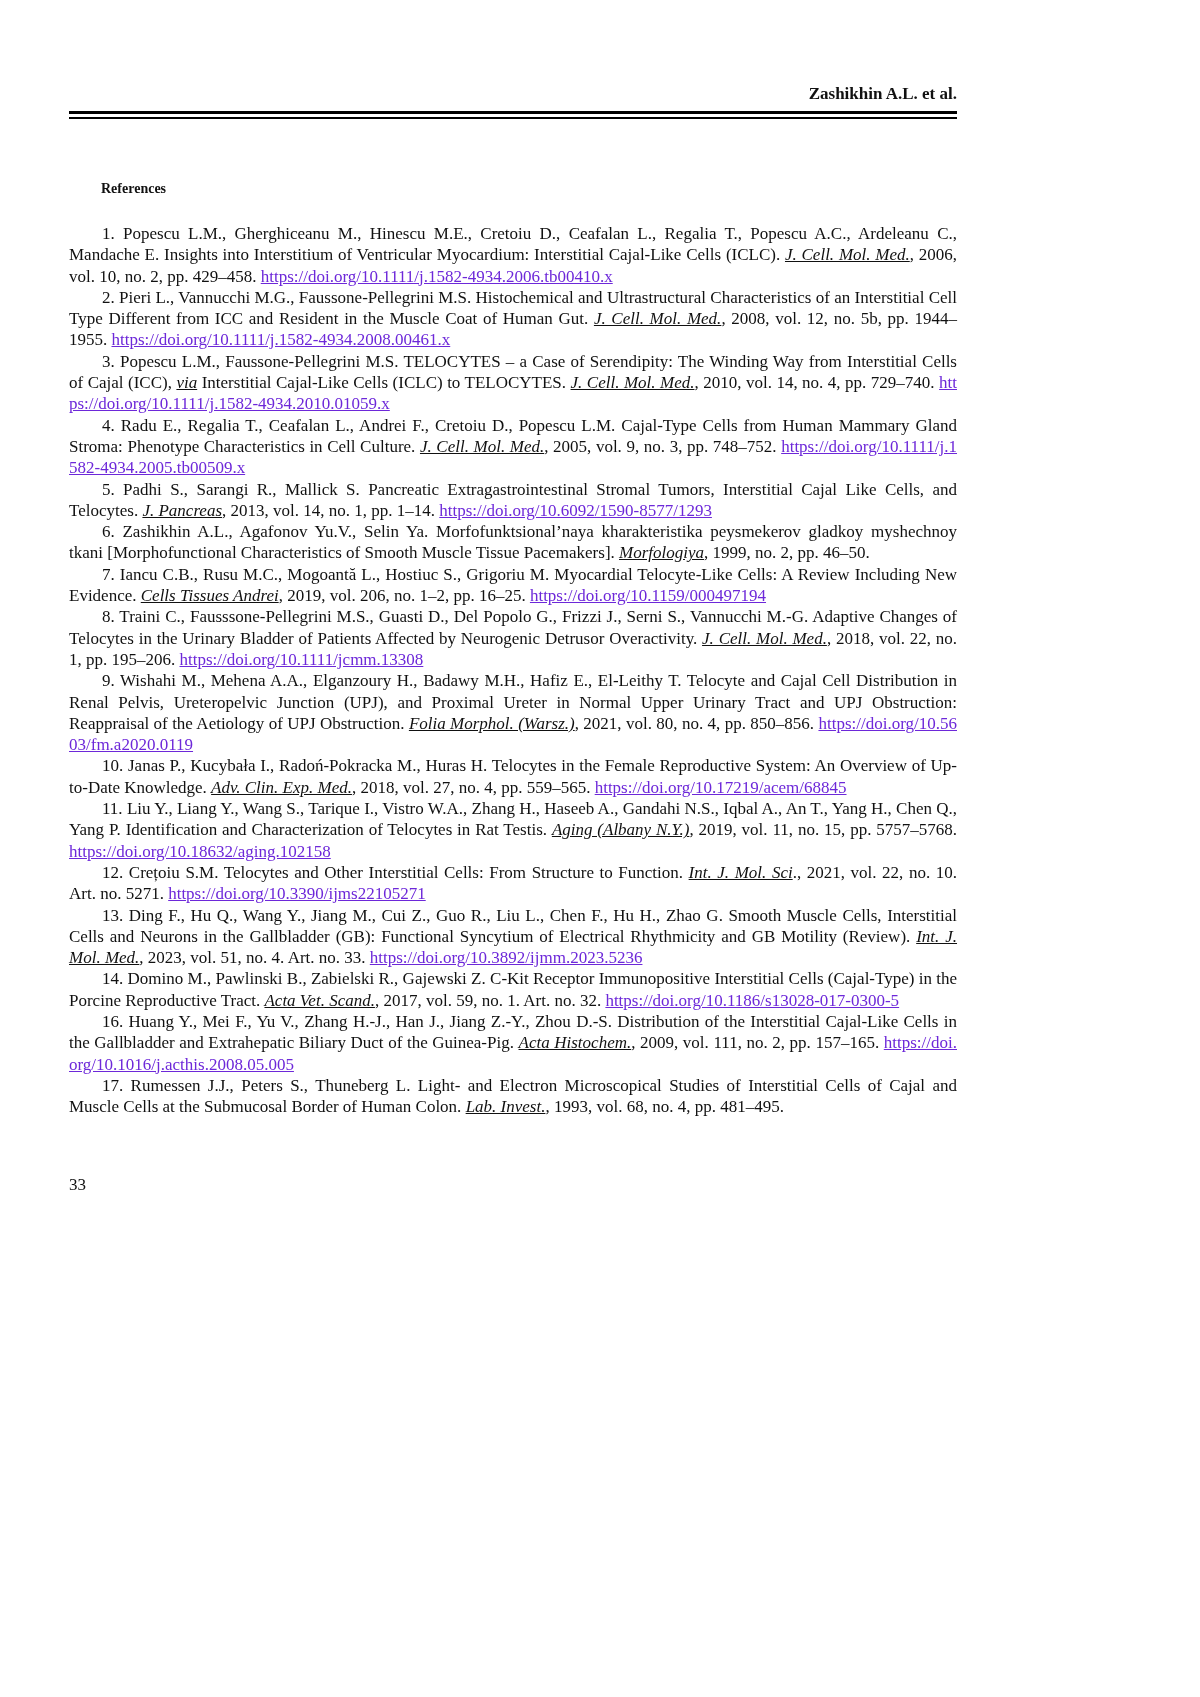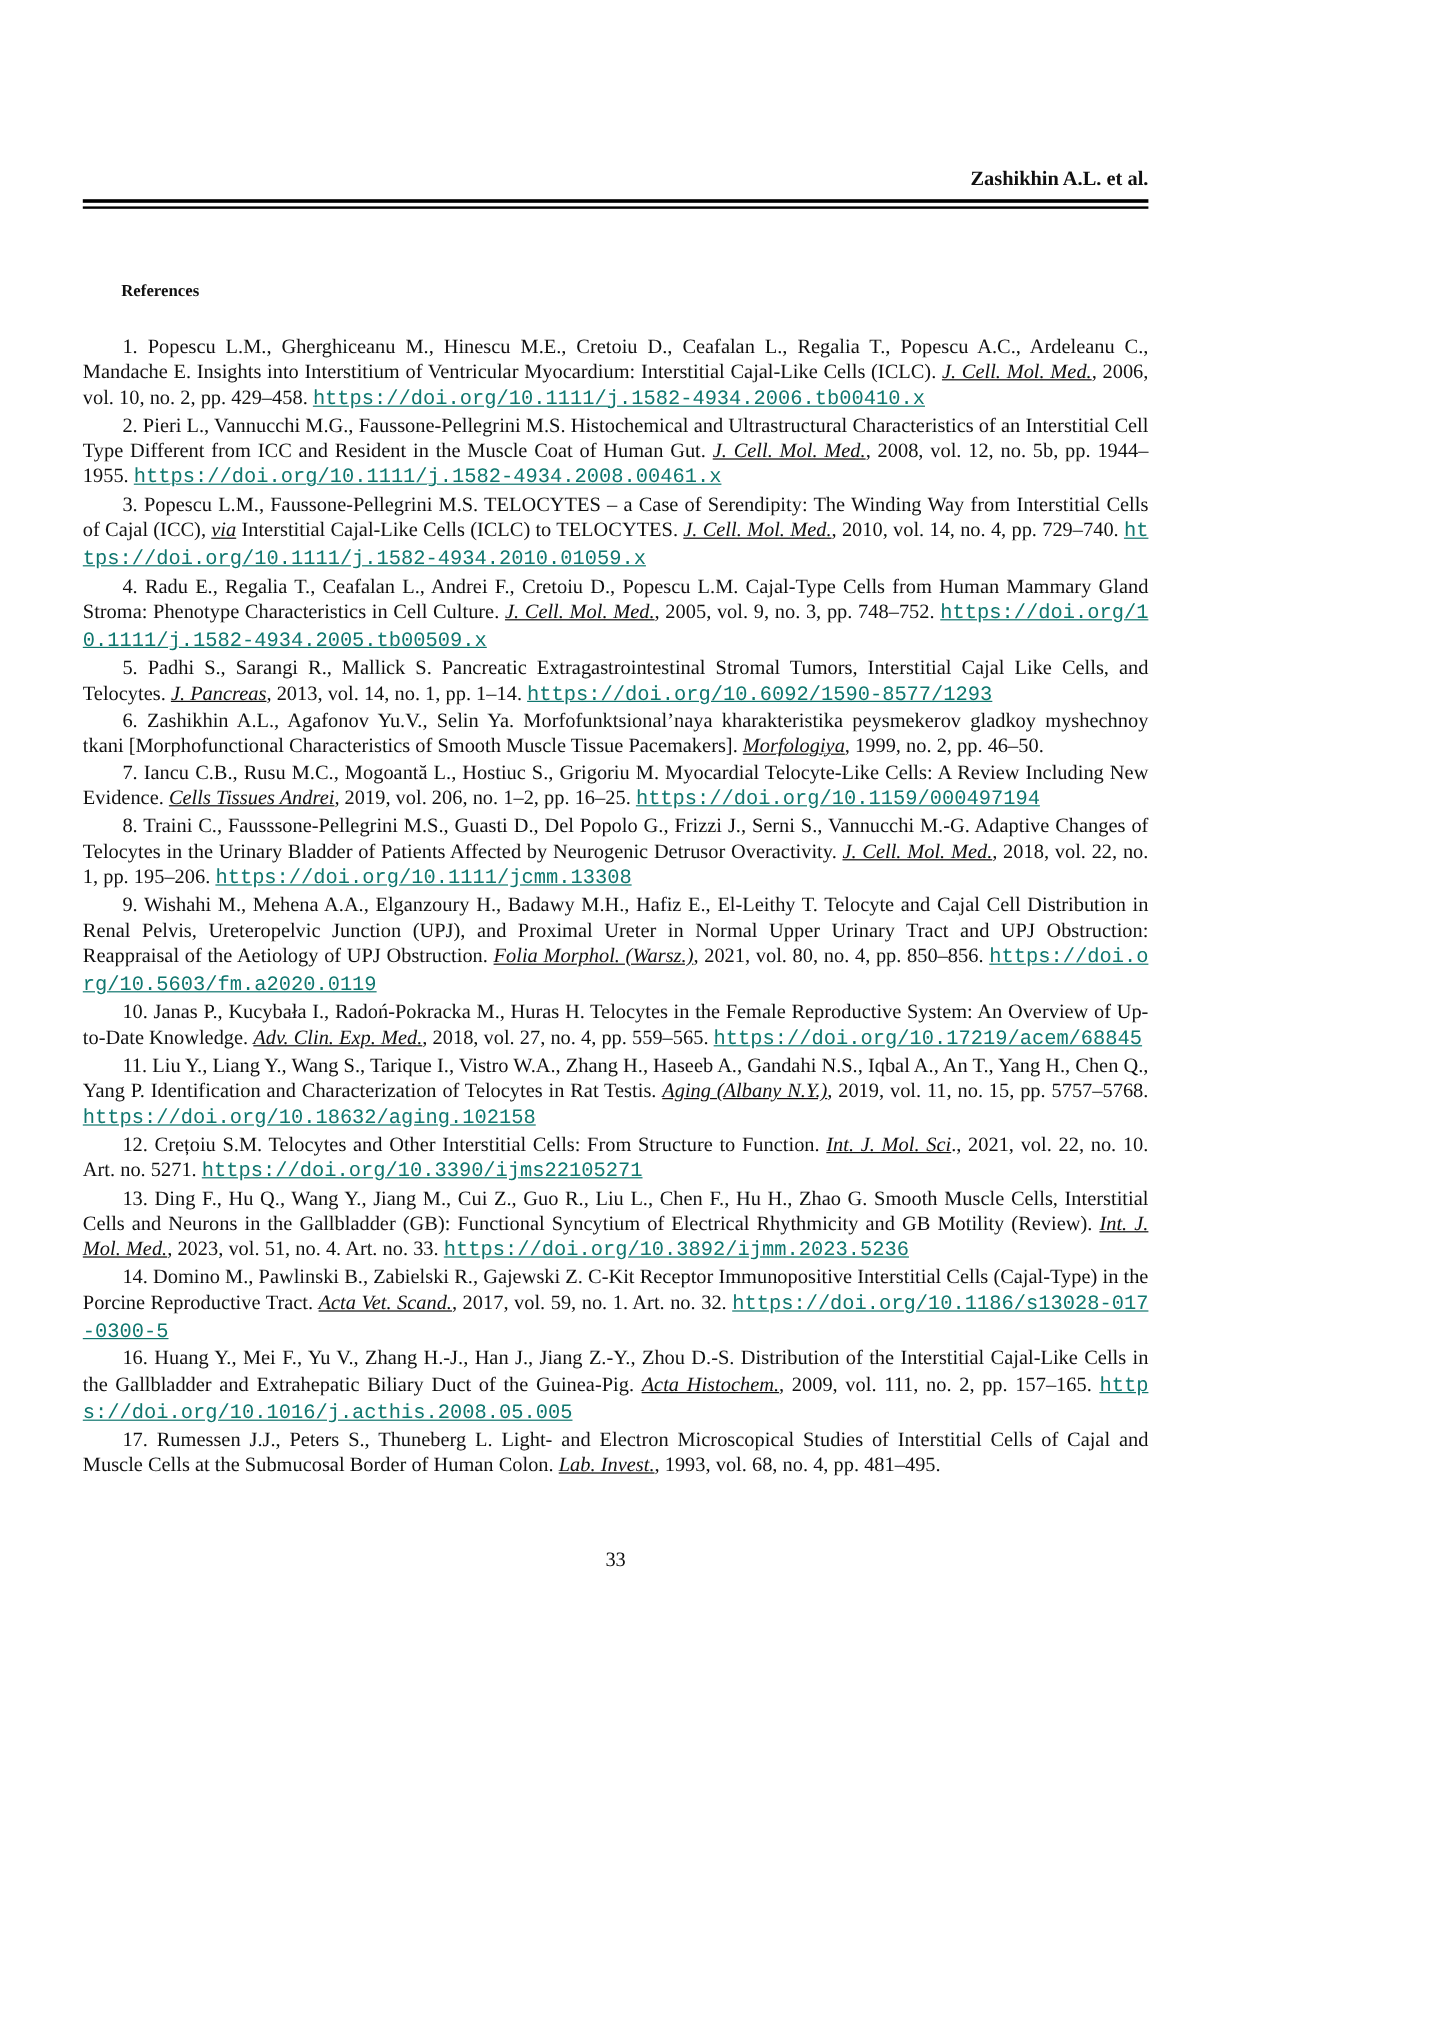--- a/index.html
+++ b/index.html
@@ -10,22 +10,21 @@
   body {
     width: 1200px;
     height: 1697px;
     font-family: "Liberation Serif", "DejaVu Serif", serif;
     color: #111111;
     position: relative;
   }
   .page-content {
     width: 888px;
     margin-left: 69px;
-    padding-top: 117px;
-    margin-top: 20px;
+    padding-top: 82px;
   }
   .running-head {
     text-align: right;
     font-size: 17px;
     line-height: 23px;
   }
   .running-head .author-line {
     font-weight: bold;
   }
   .double-rule {
@@ -49,27 +48,26 @@
     line-height: 21.3px;
     text-align: justify;
     text-indent: 33px;
     overflow-wrap: break-word;
   }
   .italic {
     font-style: italic;
     text-decoration: underline;
   }
   a.doi-link {
-    color: #0f766e;
+    color: #6d28d9;
     text-decoration: underline;
     word-break: break-all;
-    font-family: Liberation Mono, monospace;
   }
   .page-number {
-    text-align: center;
+    text-align: left;
     font-size: 17px;
     margin-top: 58px;
   }
 </style>
 </head>
 <body>
 
 <div class="page-content">
 
   <div class="running-head">

